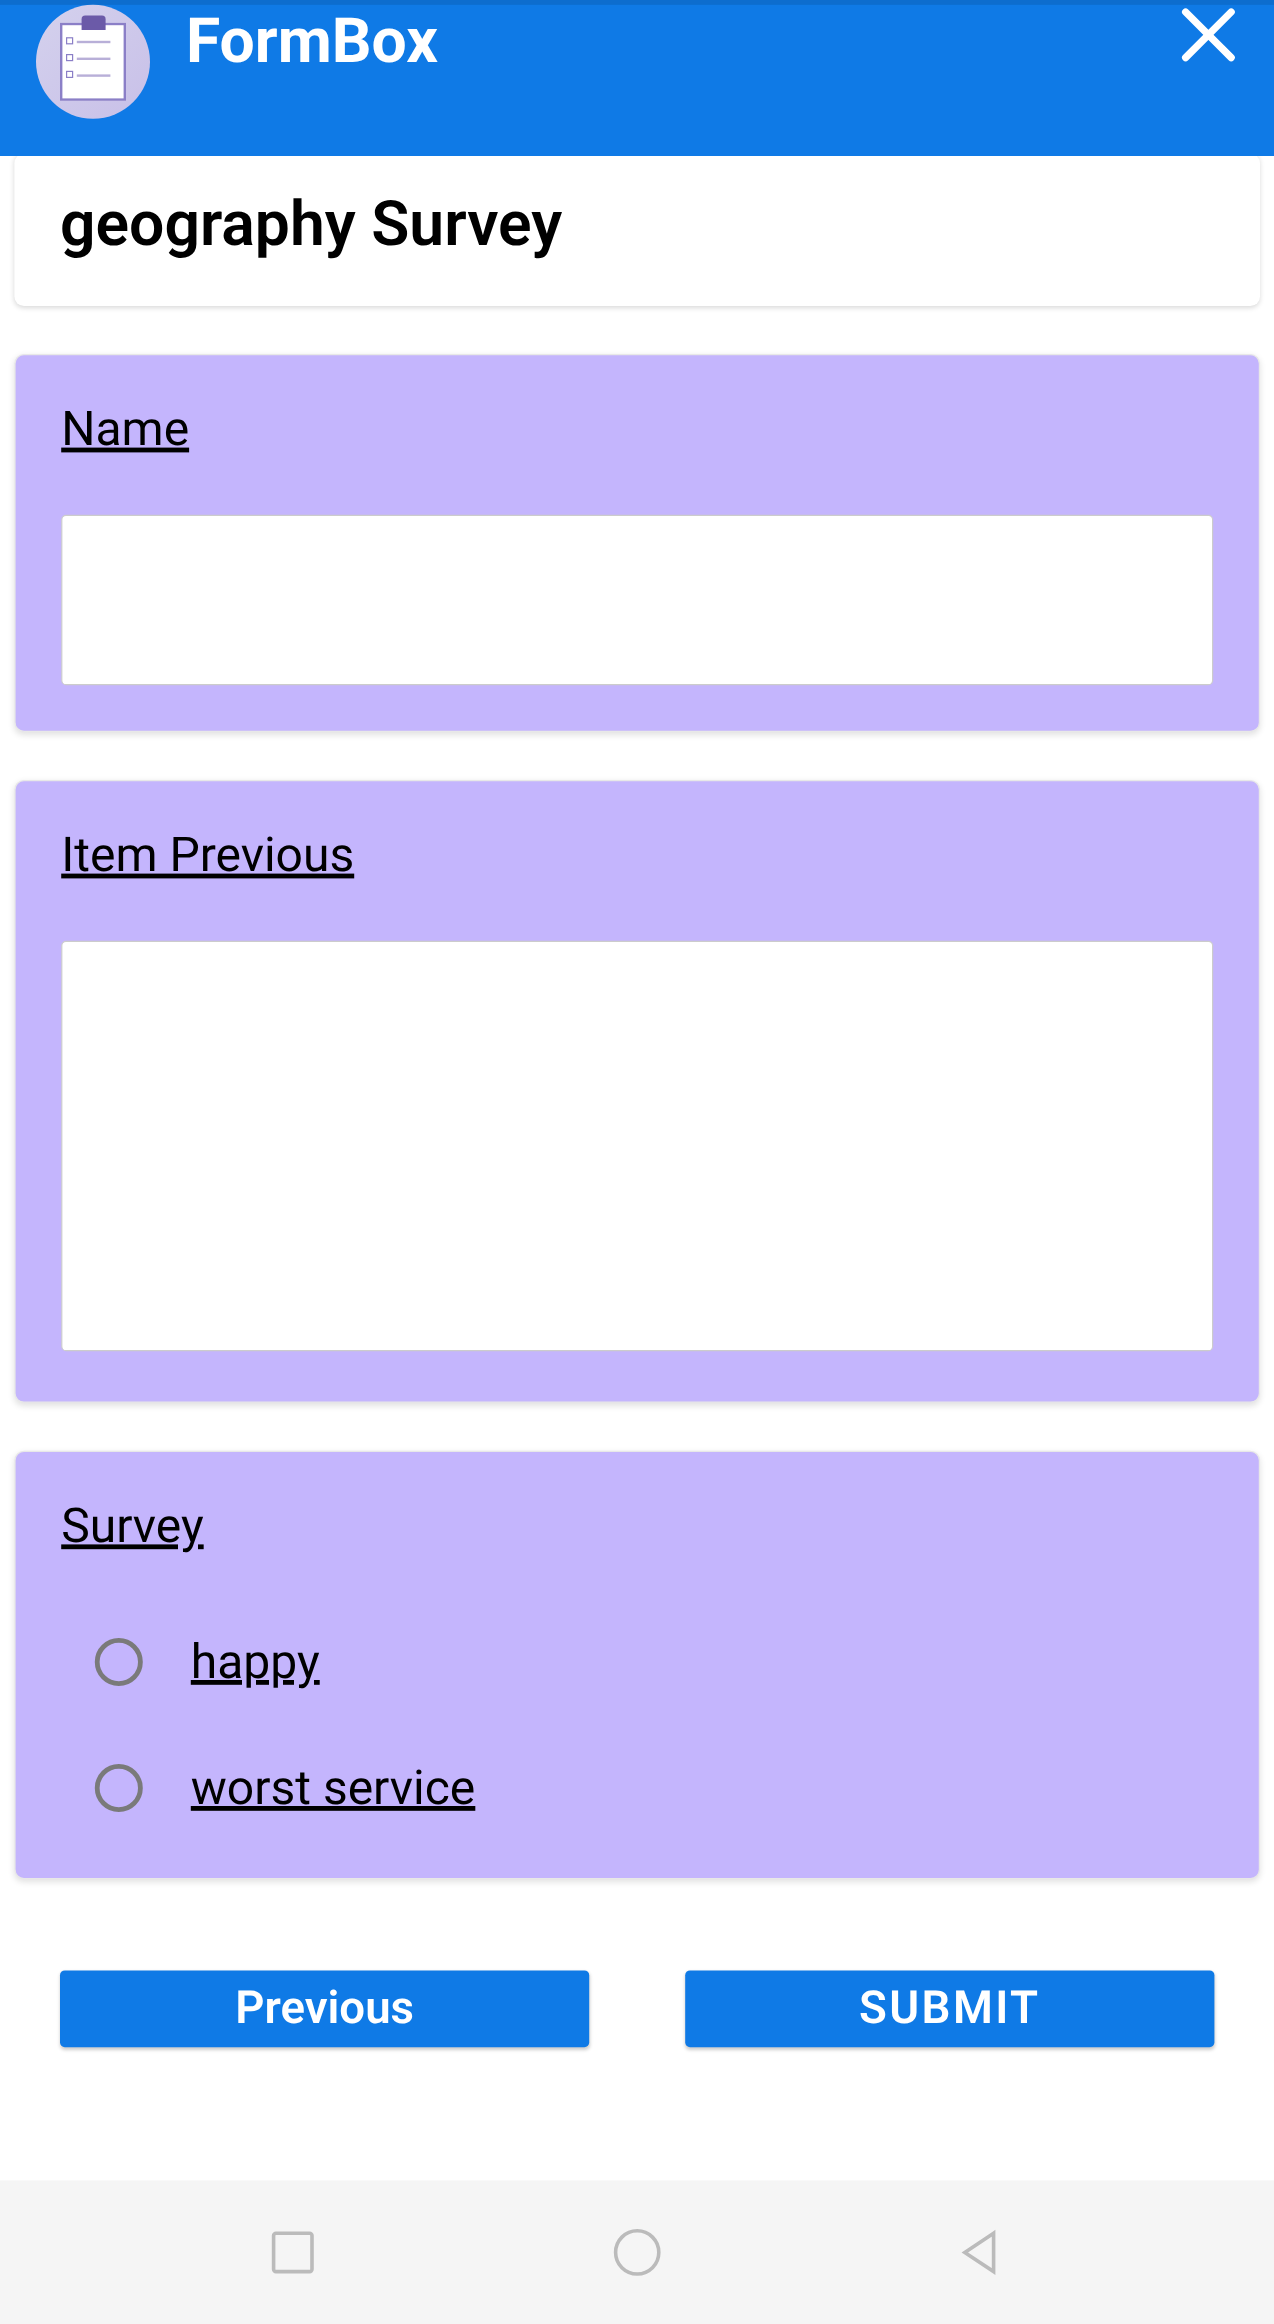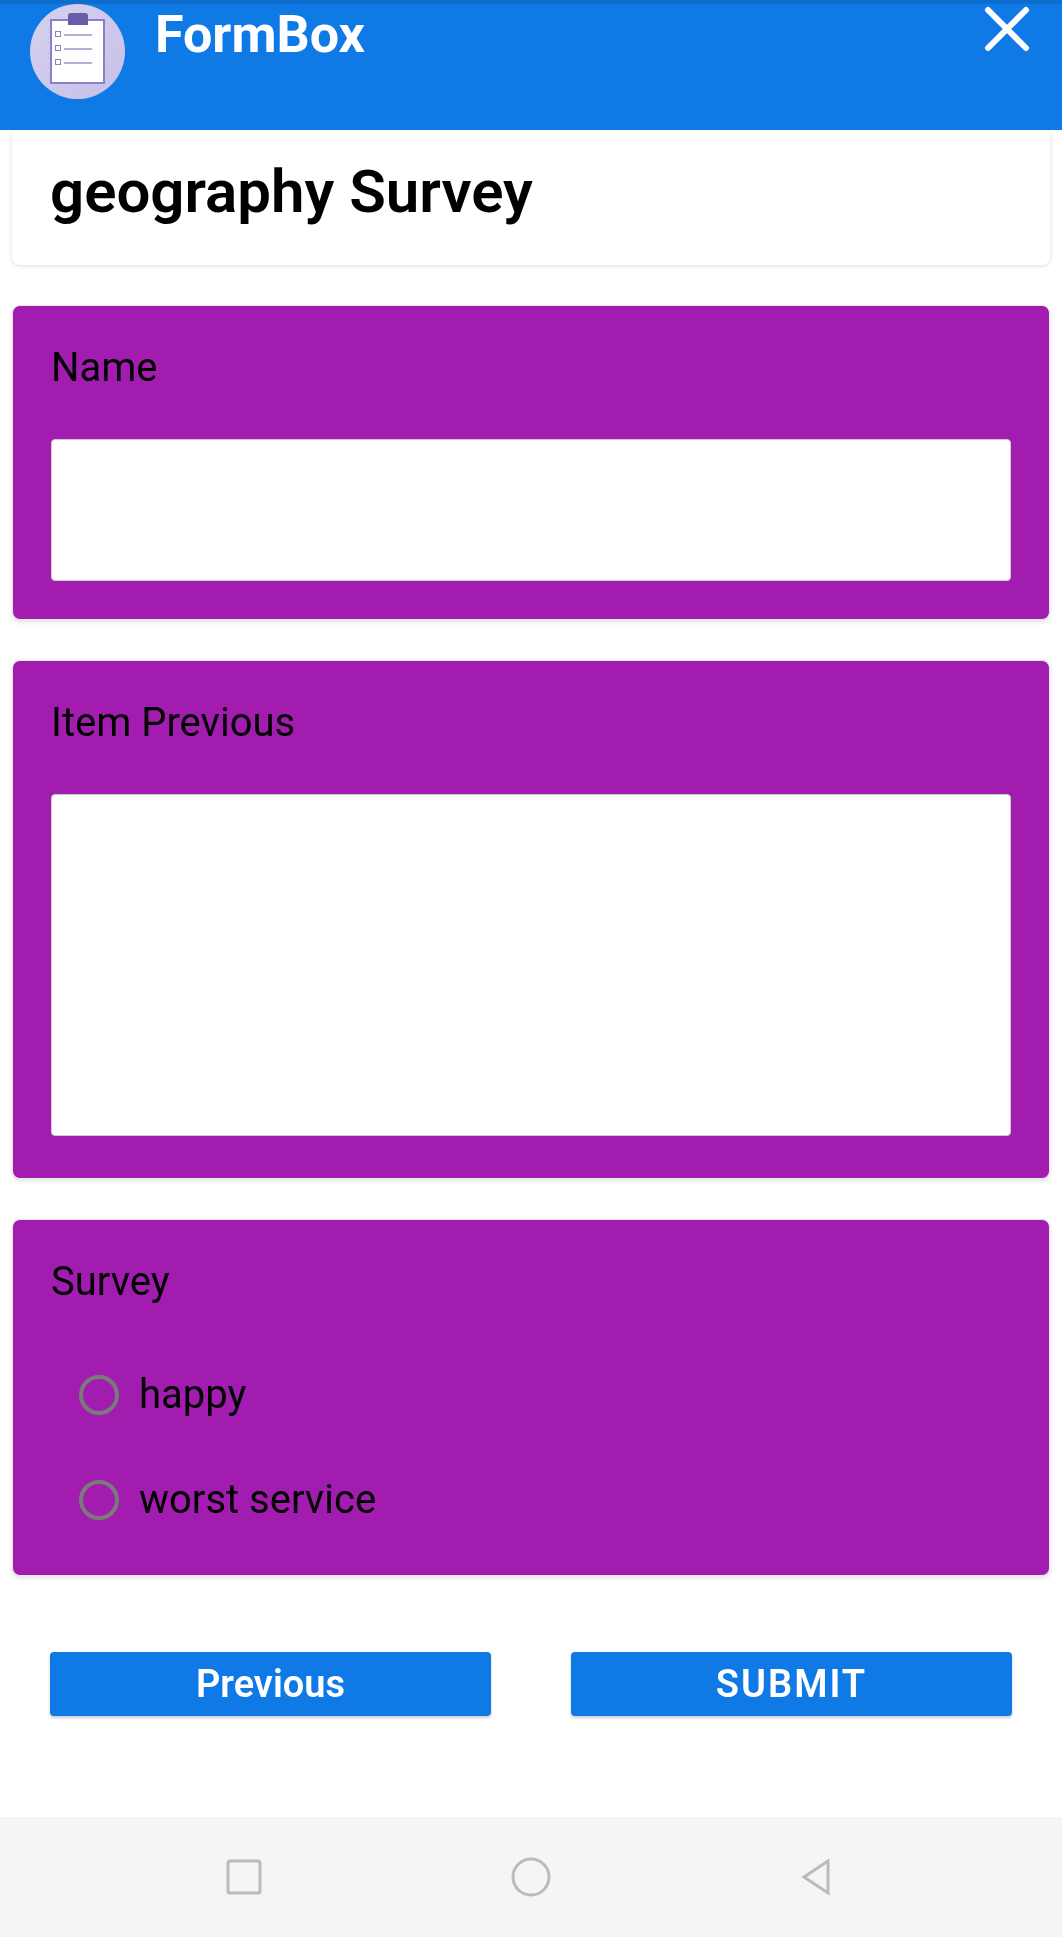--- a/index.html
+++ b/index.html
@@ -96,32 +96,33 @@
     .title-card {
       background: #ffffff;
       border-radius: 8px;
       box-shadow: 0 1px 4px rgba(0,0,0,0.15);
       margin-bottom: 40px;
       margin-top: -2px;
       padding: 28px 38px 38px 38px;
     }
 
     .title-text {
-      font-size: 60px;
+      font-size: 52px;
       font-weight: 600;
       color: #000000;
     }
 
     .question-card {
-      background: #a21caf;
+      background: #c4b5fd;
       border-radius: 8px;
       border: 1px solid #e8e8e8;
       box-shadow: 0 2px 5px rgba(0,0,0,0.12);
       margin-bottom: 40px;
       padding: 38px 38px;
+      text-decoration: underline;
     }
 
     .question-label {
       font-size: 40px;
       color: #000000;
       margin-bottom: 48px;
     }
 
     .text-input {
       width: 100%;
@@ -148,21 +149,21 @@
       flex-direction: column;
       gap: 58px;
       padding-left: 28px;
       padding-top: 18px;
       padding-bottom: 14px;
     }
 
     .radio-item {
       display: flex;
       align-items: center;
-      gap: 20px;
+      gap: 40px;
       cursor: pointer;
     }
 
     .radio-circle {
       width: 40px;
       height: 40px;
       border: 4px solid #7a7a7a;
       border-radius: 50%;
       flex-shrink: 0;
     }

